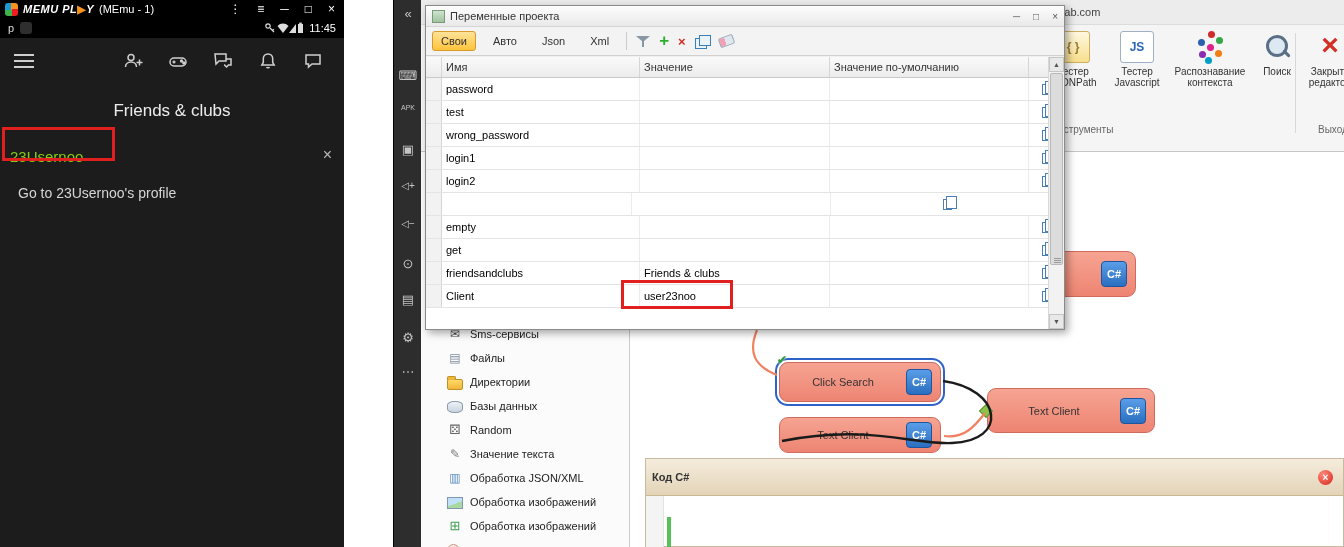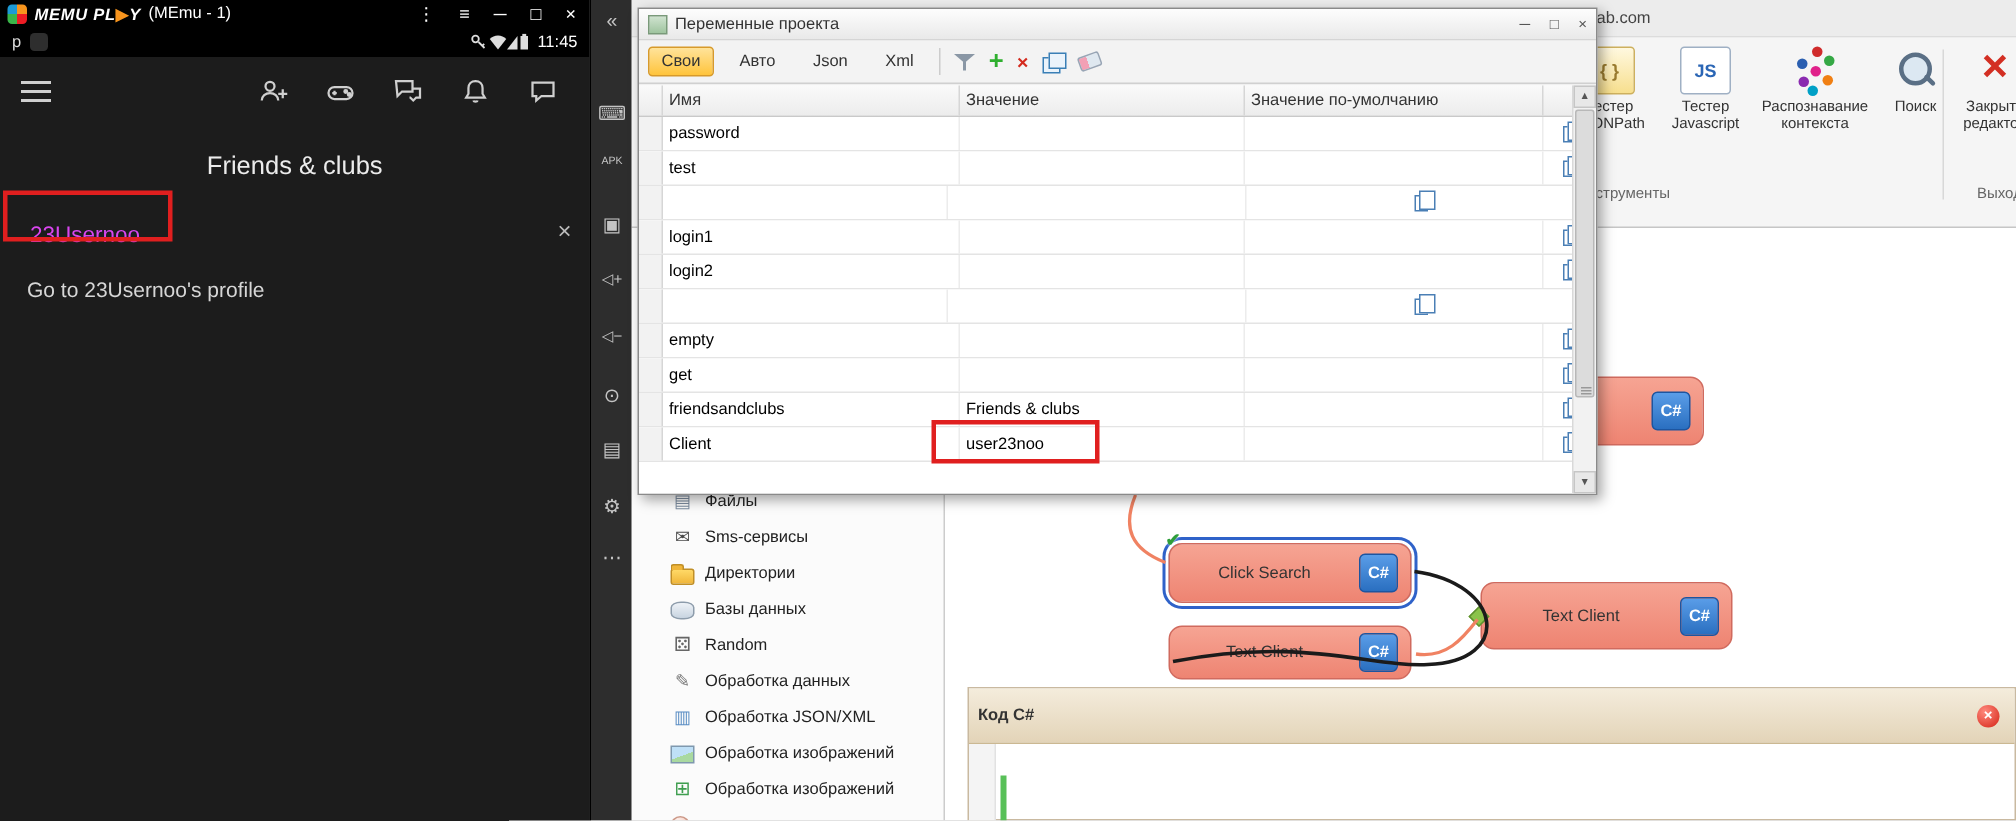--- a/index.html
+++ b/index.html
@@ -57,41 +57,41 @@
   .diamond{position:absolute;left:-7px;top:50%;margin-top:-5px;width:10px;height:10px;background:#8bc34a;border:1px solid #5f8f2f;transform:rotate(45deg)}
 
   .codepanel{position:absolute;left:15px;top:306px;right:0;height:89px;z-index:8;border:1px solid #c9b9a0;background:#fff}
   .code-head{height:20px;background:linear-gradient(#f4ecdc,#e3d4b8);border-bottom:1px solid #cbb892;display:flex;align-items:center;padding:18px 6px;font-size:11px;font-weight:bold;color:#333}
   .code-close{margin-left:auto;margin-right:4px;width:15px;height:15px;border-radius:50%;background:radial-gradient(circle at 35% 30%,#ff8a7e,#d42315);color:#fff;font-size:10px;line-height:15px;text-align:center;font-weight:bold;cursor:default}
   .code-body{position:relative;height:68px;padding:4px 0 0 34px;font-family:"Liberation Mono","DejaVu Sans Mono",monospace;font-size:11.5px;line-height:17px;white-space:pre;color:#111;overflow:hidden}
   .code-gutter{position:absolute;left:0;top:0;bottom:0;width:18px;background:#f4f4f4;border-right:1px solid #e2e2e2}
   .code-greenbar{position:absolute;left:21px;top:21px;width:4px;height:36px;background:#58c058}
 
   
-  .memu{position:absolute;left:0;top:0;width:393px;height:547px;background:#191919;color:#eee}
+  .memu{position:absolute;left:0;top:0;width:344px;height:547px;background:#191919;color:#eee}
   .memu-title{height:18px;background:#000;display:flex;align-items:center;padding:0 5px;font-size:11px;gap:5px}
   .logo{width:13px;height:13px;border-radius:3px;background:#f7941d;background:conic-gradient(#f7941d 0 25%,#ed1c24 0 50%,#39b54a 0 75%,#1c9ad6 0);flex:0 0 auto}
   .brand{font-weight:bold;font-style:italic;letter-spacing:.5px;color:#fff;white-space:nowrap}
   .brand .tri{color:#f7941d;font-style:normal}
   .instance{color:#fff;white-space:nowrap}
   .mt-controls{margin-left:auto;display:flex;gap:16px;color:#fff;font-size:12px;margin-right:4px}
   .mt-controls span{cursor:default}
   .statusbar{height:20px;background:#000;display:flex;align-items:center;padding:0 8px;font-size:11px;color:#ddd;gap:6px}
   .sb-appicon{width:12px;height:12px;background:#2e2e2e;border-radius:3px}
   .sb-right{margin-left:auto;display:flex;align-items:center;gap:5px}
   .sb-time{font-size:11px;color:#fff}
   .app{position:absolute;left:0;top:38px;right:0;bottom:0;background:#1c1c1c}
   .app-toolbar{display:flex;align-items:center;height:46px;padding:0 14px}
   .hamburger{width:20px;height:14px;border-top:2px solid #cfcfcf;border-bottom:2px solid #cfcfcf;position:relative;cursor:default}
   .hamburger::after{content:"";position:absolute;left:0;right:0;top:4px;height:2px;background:#cfcfcf}
   .app-icons{margin-left:auto;display:flex;gap:23px;margin-right:6px;align-items:center}
   .app-icons span{display:inline-flex}
   .app-title{text-align:center;font-size:17px;color:#ececec;margin-top:17px}
   .search-row{position:relative;margin-top:19px;height:36px}
-  .search-text{position:absolute;left:20px;top:8px;font-size:15px;color:#d946ef}
+  .search-text{position:absolute;left:10px;top:8px;font-size:15px;color:#84cc16}
   .search-clear{position:absolute;right:12px;top:6px;font-size:16px;color:#bbb;cursor:default}
   .filter-row{margin-top:12px;padding-left:18px;font-size:15px;color:#fff;display:flex;align-items:center}
   .caret{color:#9a9a9a;font-size:11px;margin-left:88px}
   .suggestion{padding-left:18px;margin-top:9px;font-size:14px;color:#d6d6d6}
 
   .strip{position:absolute;left:393px;top:0;width:28px;height:547px;background:#2d2d2d;z-index:10;border-left:1px solid #000}
   .strip-item{position:absolute;left:0;width:28px;text-align:center;color:#c4c4c4;font-size:13px;cursor:default}
 
   
   .dialog{position:absolute;left:425px;top:5px;width:640px;height:325px;background:#f0f0f0;border:1px solid #8a8a8a;box-shadow:3px 3px 8px rgba(0,0,0,.35);z-index:50;font-size:11px}
@@ -174,42 +174,42 @@
           </div>
         </div>
       <div class="rib-sep"></div>
       <span class="grp grp-tools">Инструменты</span>
       <span class="grp grp-exit">Выход</span>
     </div>
 
     <div class="sidebar">
       <div class="side-list" id="sideList">
           <div class="side-item">
+            <span class="ic ic-mail"></span>
+            <span class="side-lbl">Sms-сервисы</span>
+          </div>
+          <div class="side-item">
             <span class="ic ic-file"></span>
             <span class="side-lbl">Файлы</span>
           </div>
           <div class="side-item">
-            <span class="ic ic-mail"></span>
-            <span class="side-lbl">Sms-сервисы</span>
-          </div>
-          <div class="side-item">
             <span class="ic ic-folder"></span>
             <span class="side-lbl">Директории</span>
           </div>
           <div class="side-item">
             <span class="ic ic-db"></span>
             <span class="side-lbl">Базы данных</span>
           </div>
           <div class="side-item">
             <span class="ic ic-dice"></span>
             <span class="side-lbl">Random</span>
           </div>
           <div class="side-item">
             <span class="ic ic-pencil"></span>
-            <span class="side-lbl">Обработка данных</span>
+            <span class="side-lbl">Значение текста</span>
           </div>
           <div class="side-item">
             <span class="ic ic-json"></span>
             <span class="side-lbl">Обработка JSON/XML</span>
           </div>
           <div class="side-item">
             <span class="ic ic-image"></span>
             <span class="side-lbl">Обработка изображений</span>
           </div>
           <div class="side-item">
@@ -405,20 +405,21 @@
             <div class="cell sel"></div>
             <div class="cell name">test</div>
             <div class="cell val"></div>
             <div class="cell def"></div>
             <div class="cell ico">
               <span class="copyic"></span>
             </div>
           </div>
           <div class="vrow">
             <div class="cell sel"></div>
+            <div class="cell name">wrong_password</div>
             <div class="cell val"></div>
             <div class="cell def"></div>
             <div class="cell ico">
               <span class="copyic"></span>
             </div>
           </div>
           <div class="vrow">
             <div class="cell sel"></div>
             <div class="cell name">login1</div>
             <div class="cell val"></div>

